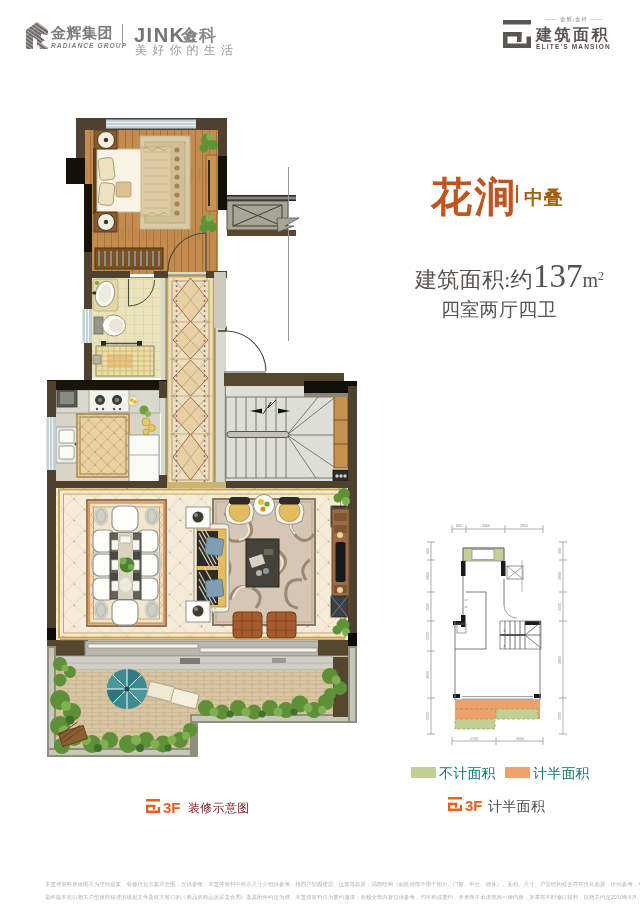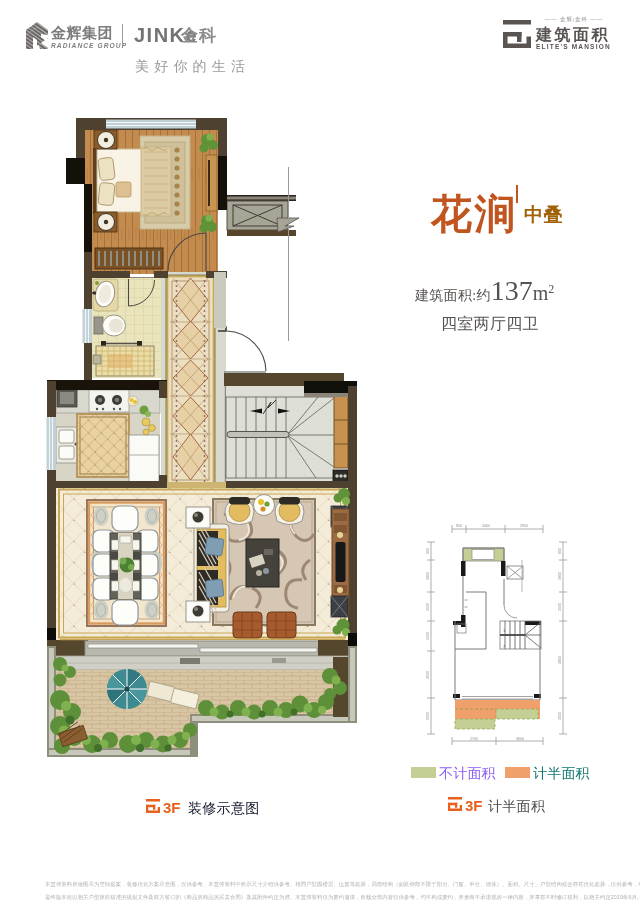--- a/index.html
+++ b/index.html
@@ -1,19 +1,19 @@
 <!DOCTYPE html>
 <html><head>
 <meta charset="utf-8">
 <style>
   html,body{margin:0;padding:0;background:#fff;}
   #page{position:relative;width:640px;height:920px;background:#fff;overflow:hidden;
         font-family:"Liberation Sans",sans-serif;}
   .abs{position:absolute;}
-  .serif{font-family:"Liberation Serif",serif;margin-top:17px;}
+  .serif{font-family:"Liberation Serif",serif;}
 </style>
 </head>
 <body>
 <div id="page">
 
 <svg class="abs" style="left:26px;top:22px" width="22" height="27" viewBox="0 0 22 27">
   <defs>
     <pattern id="hatch" width="3" height="3" patternUnits="userSpaceOnUse" patternTransform="rotate(35)">
       <rect width="3" height="3" fill="#6b6765"></rect>
       <line x1="0" y1="0" x2="3" y2="0" stroke="#ffffff" stroke-width="1"></line>
@@ -28,21 +28,21 @@
 </svg>
 
 <div class="abs" style="left:51px;top:24px;font-size:15px;font-weight:bold;color:#7d7d7d;letter-spacing:0.5px;">金辉集团</div>
 <div class="abs" style="left:51px;top:41.5px;font-size:6.6px;font-weight:bold;font-style:italic;color:#7d7d7d;letter-spacing:1.1px;">RADIANCE GROUP</div>
 
 <div class="abs" style="left:122px;top:24px;width:1px;height:22px;background:#9a9a9a;"></div>
 
 <div class="abs" style="left:134px;top:24px;font-size:20px;font-weight:bold;color:#737373;letter-spacing:1.5px;">JINKe</div>
 <div class="abs" style="left:181px;top:24px;font-size:17px;font-weight:bold;color:#8c8c8c;letter-spacing:1px;">金科</div>
 
-<div class="abs" style="left:135px;top:42px;font-size:14px;color:#9b9b9b;letter-spacing:5.2px;margin-top:16px;">美好你的生活</div>
+<div class="abs" style="left:135px;top:42px;font-size:12px;color:#9b9b9b;letter-spacing:5.2px;">美好你的生活</div>
 
 <svg class="abs" style="left:503px;top:20px" width="28" height="28" viewBox="0 0 28 28">
   <g fill="#5b5552">
     <rect x="0" y="0" width="28" height="4.5"></rect>
     <rect x="0" y="12" width="18.5" height="4.5"></rect>
     <rect x="14" y="12" width="4.5" height="10"></rect>
     <rect x="0" y="12" width="4.5" height="16"></rect>
     <rect x="0" y="23.5" width="28" height="4.5"></rect>
     <rect x="23.5" y="16.5" width="4.5" height="11.5"></rect>
   </g>
@@ -54,24 +54,24 @@
 <div class="abs" style="left:536px;top:42.5px;font-size:6.5px;font-weight:bold;color:#595351;letter-spacing:1.2px;">ELITE'S MANSION</div>
 
 <div class="abs serif" style="left:431px;top:170px;font-size:41px;color:#c0551f;letter-spacing:2.5px;font-weight:bold;">花涧</div>
 
 <div class="abs" style="left:516px;top:185px;width:1.5px;height:18px;background:#c0551f;"></div>
 
 <div class="abs serif" style="left:524px;top:185px;font-size:19px;color:#a16207;font-weight:bold;letter-spacing:0.5px;">中叠</div>
 
 
 <div class="abs serif" style="left:415px;top:258px;color:#565250;white-space:nowrap;">
-  <span style="font-size:14px;letter-spacing:0.3px;">建筑面积:约</span><span style="font-size:28px;font-family:Liberation Serif, serif;">137</span><span style="font-size:20px;">m</span><span style="font-size:12px;vertical-align:7px;">2</span>
+  <span style="font-size:22px;letter-spacing:0.3px;">建筑面积:约</span><span style="font-size:33px;font-family:Liberation Serif, serif;">137</span><span style="font-size:20px;">m</span><span style="font-size:12px;vertical-align:7px;">2</span>
 </div>
 
-<div class="abs serif" style="left:441px;top:297px;font-size:16px;color:#565250;letter-spacing:0.3px;text-align:center;">四室两厅四卫</div>
+<div class="abs serif" style="left:441px;top:297px;font-size:19px;color:#565250;letter-spacing:0.3px;text-align:center;">四室两厅四卫</div>
 
 <svg class="abs" style="left:0;top:0" width="640" height="920" viewBox="0 0 640 920">
 <defs>
   <pattern id="woodV" width="7" height="60" patternUnits="userSpaceOnUse">
     <rect width="7" height="60" fill="#c48b4e"></rect>
     <line x1="6.5" y1="0" x2="6.5" y2="60" stroke="#9e6b36" stroke-width="0.8"></line>
     <line x1="3" y1="48" x2="3" y2="60" stroke="#a87440" stroke-width="0.6"></line>
   </pattern>
   <pattern id="woodH" width="60" height="7" patternUnits="userSpaceOnUse">
     <rect width="60" height="7" fill="#c48b4e"></rect>
@@ -941,40 +941,40 @@
     <rect x="0" y="11.5" width="18.5" height="5"></rect>
     <rect x="14" y="11.5" width="4.5" height="10"></rect>
     <rect x="0" y="11.5" width="4.5" height="16.5"></rect>
     <rect x="0" y="23" width="28" height="5"></rect>
     <rect x="23.5" y="16" width="4.5" height="12"></rect>
   </g>
 </svg>
 
 <div class="abs" style="left:163px;top:799px;font-size:15px;font-weight:bold;color:#e8611c;">3F</div>
 
-<div class="abs" style="left:188px;top:800px;font-size:14px;color:#0f172a;letter-spacing:0.3px;">装修示意图</div>
+<div class="abs" style="left:188px;top:800px;font-size:12px;color:#7f1d1d;letter-spacing:0.3px;">装修示意图</div>
 
 <svg class="abs" style="left:448px;top:797px" width="14" height="14" viewBox="0 0 28 28">
   <g fill="#e8611c">
     <rect x="0" y="0" width="28" height="5"></rect>
     <rect x="0" y="11.5" width="18.5" height="5"></rect>
     <rect x="14" y="11.5" width="4.5" height="10"></rect>
     <rect x="0" y="11.5" width="4.5" height="16.5"></rect>
     <rect x="0" y="23" width="28" height="5"></rect>
     <rect x="23.5" y="16" width="4.5" height="12"></rect>
   </g>
 </svg>
 
 <div class="abs" style="left:465px;top:797px;font-size:15px;font-weight:bold;color:#e8611c;">3F</div>
 
 <div class="abs" style="left:488px;top:798px;font-size:14px;color:#4c4c4c;letter-spacing:0.3px;">计半面积</div>
 
 <div class="abs" style="left:411px;top:767px;width:25px;height:11px;background:#c3cf95;"></div>
 
-<div class="abs" style="left:439px;top:765px;font-size:14px;color:#8b5cf6;letter-spacing:0.2px;">不计面积</div>
+<div class="abs" style="left:439px;top:765px;font-size:14px;color:#0f766e;letter-spacing:0.2px;">不计面积</div>
 
 <div class="abs" style="left:505px;top:767px;width:25px;height:11px;background:#efa06b;"></div>
 
 <div class="abs" style="left:533px;top:765px;font-size:14px;color:#0f766e;letter-spacing:0.2px;">计半面积</div>
 
 <div class="abs" style="left:45px;top:881px;font-size:5.4px;color:#b0b0b0;letter-spacing:0.05px;white-space:nowrap;">本宣传资料所做图示为空间提案，装修优化方案示意图，仅供参考。本宣传资料中所示尺寸介绍供参考。相同户型因楼层、位置等差异，局部结构（如延伸部不限于阳台、门窗、平台、墙体）、面积、尺寸、户型结构或会存在优化差异，仅供参考，均不构成要约。</div>
 
 <div class="abs" style="left:45px;top:894px;font-size:5.4px;color:#b0b0b0;letter-spacing:0.05px;white-space:nowrap;">最终版本应以相关户型政府核准的规划文件及双方签订的《商品房商品房买卖合同》及其附件约定为准。本宣传资料仅为要约邀请，所载全部内容仅供参考，均不构成要约，开发商不承诺现房一律内容，并享有不时修订权利，以相关约定2019年6月。</div>
 
 </div>

